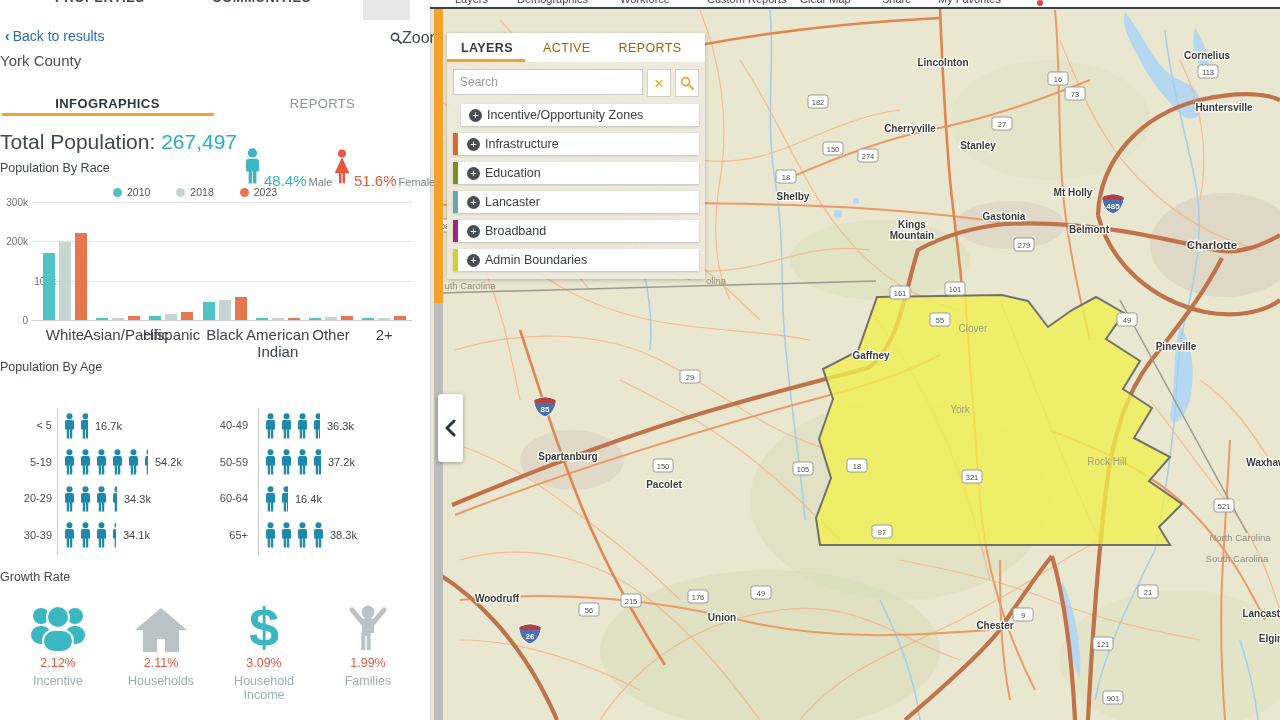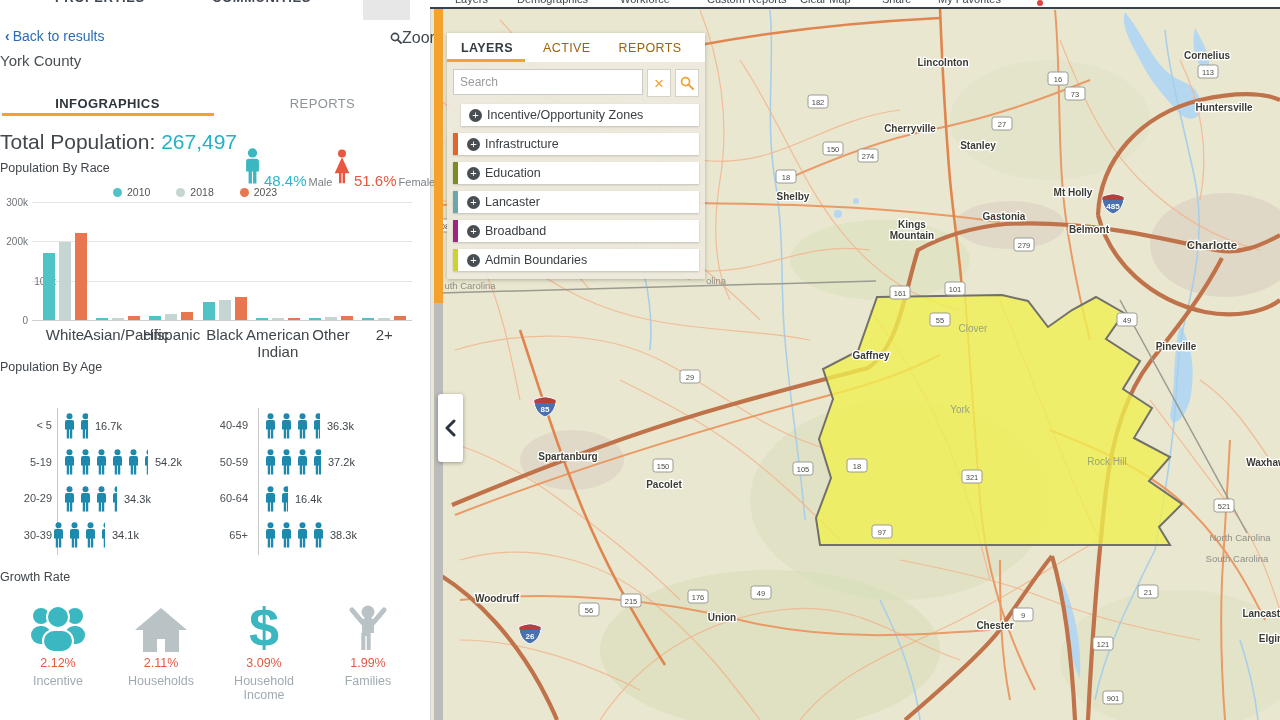--- a/index.html
+++ b/index.html
@@ -573,21 +573,21 @@
         </span>
         <span class="age-partial" style="width: 6px;">
           <svg width="13" height="26" viewBox="0 0 26 52" fill="#1d89ac">
             <circle cx="13" cy="6.5" r="6"></circle>
             <path d="M8,14 h10 a4,4 0 0 1 4,4 v15 h-3.5 v18 h-4.7 v-18 h-1.6 v18 H7.5 v-18 H4 v-15 a4,4 0 0 1 4,-4 z"></path>
           </svg>
         </span>
         <span class="age-val">34.3k</span>
       </div>
       <div class="abs age-label" style="left: -8px; top: 510.5px;">30-39</div>
-      <div class="abs age-icons" style="left: 52px; top: 510.5px;">
+      <div class="abs age-icons" style="left: 63px; top: 510.5px;">
         <span style="height: 26px;">
           <svg width="13" height="26" viewBox="0 0 26 52" fill="#1d89ac">
             <circle cx="13" cy="6.5" r="6"></circle>
             <path d="M8,14 h10 a4,4 0 0 1 4,4 v15 h-3.5 v18 h-4.7 v-18 h-1.6 v18 H7.5 v-18 H4 v-15 a4,4 0 0 1 4,-4 z"></path>
           </svg>
         </span>
         <span style="height: 26px;">
           <svg width="13" height="26" viewBox="0 0 26 52" fill="#1d89ac">
             <circle cx="13" cy="6.5" r="6"></circle>
             <path d="M8,14 h10 a4,4 0 0 1 4,4 v15 h-3.5 v18 h-4.7 v-18 h-1.6 v18 H7.5 v-18 H4 v-15 a4,4 0 0 1 4,-4 z"></path>

